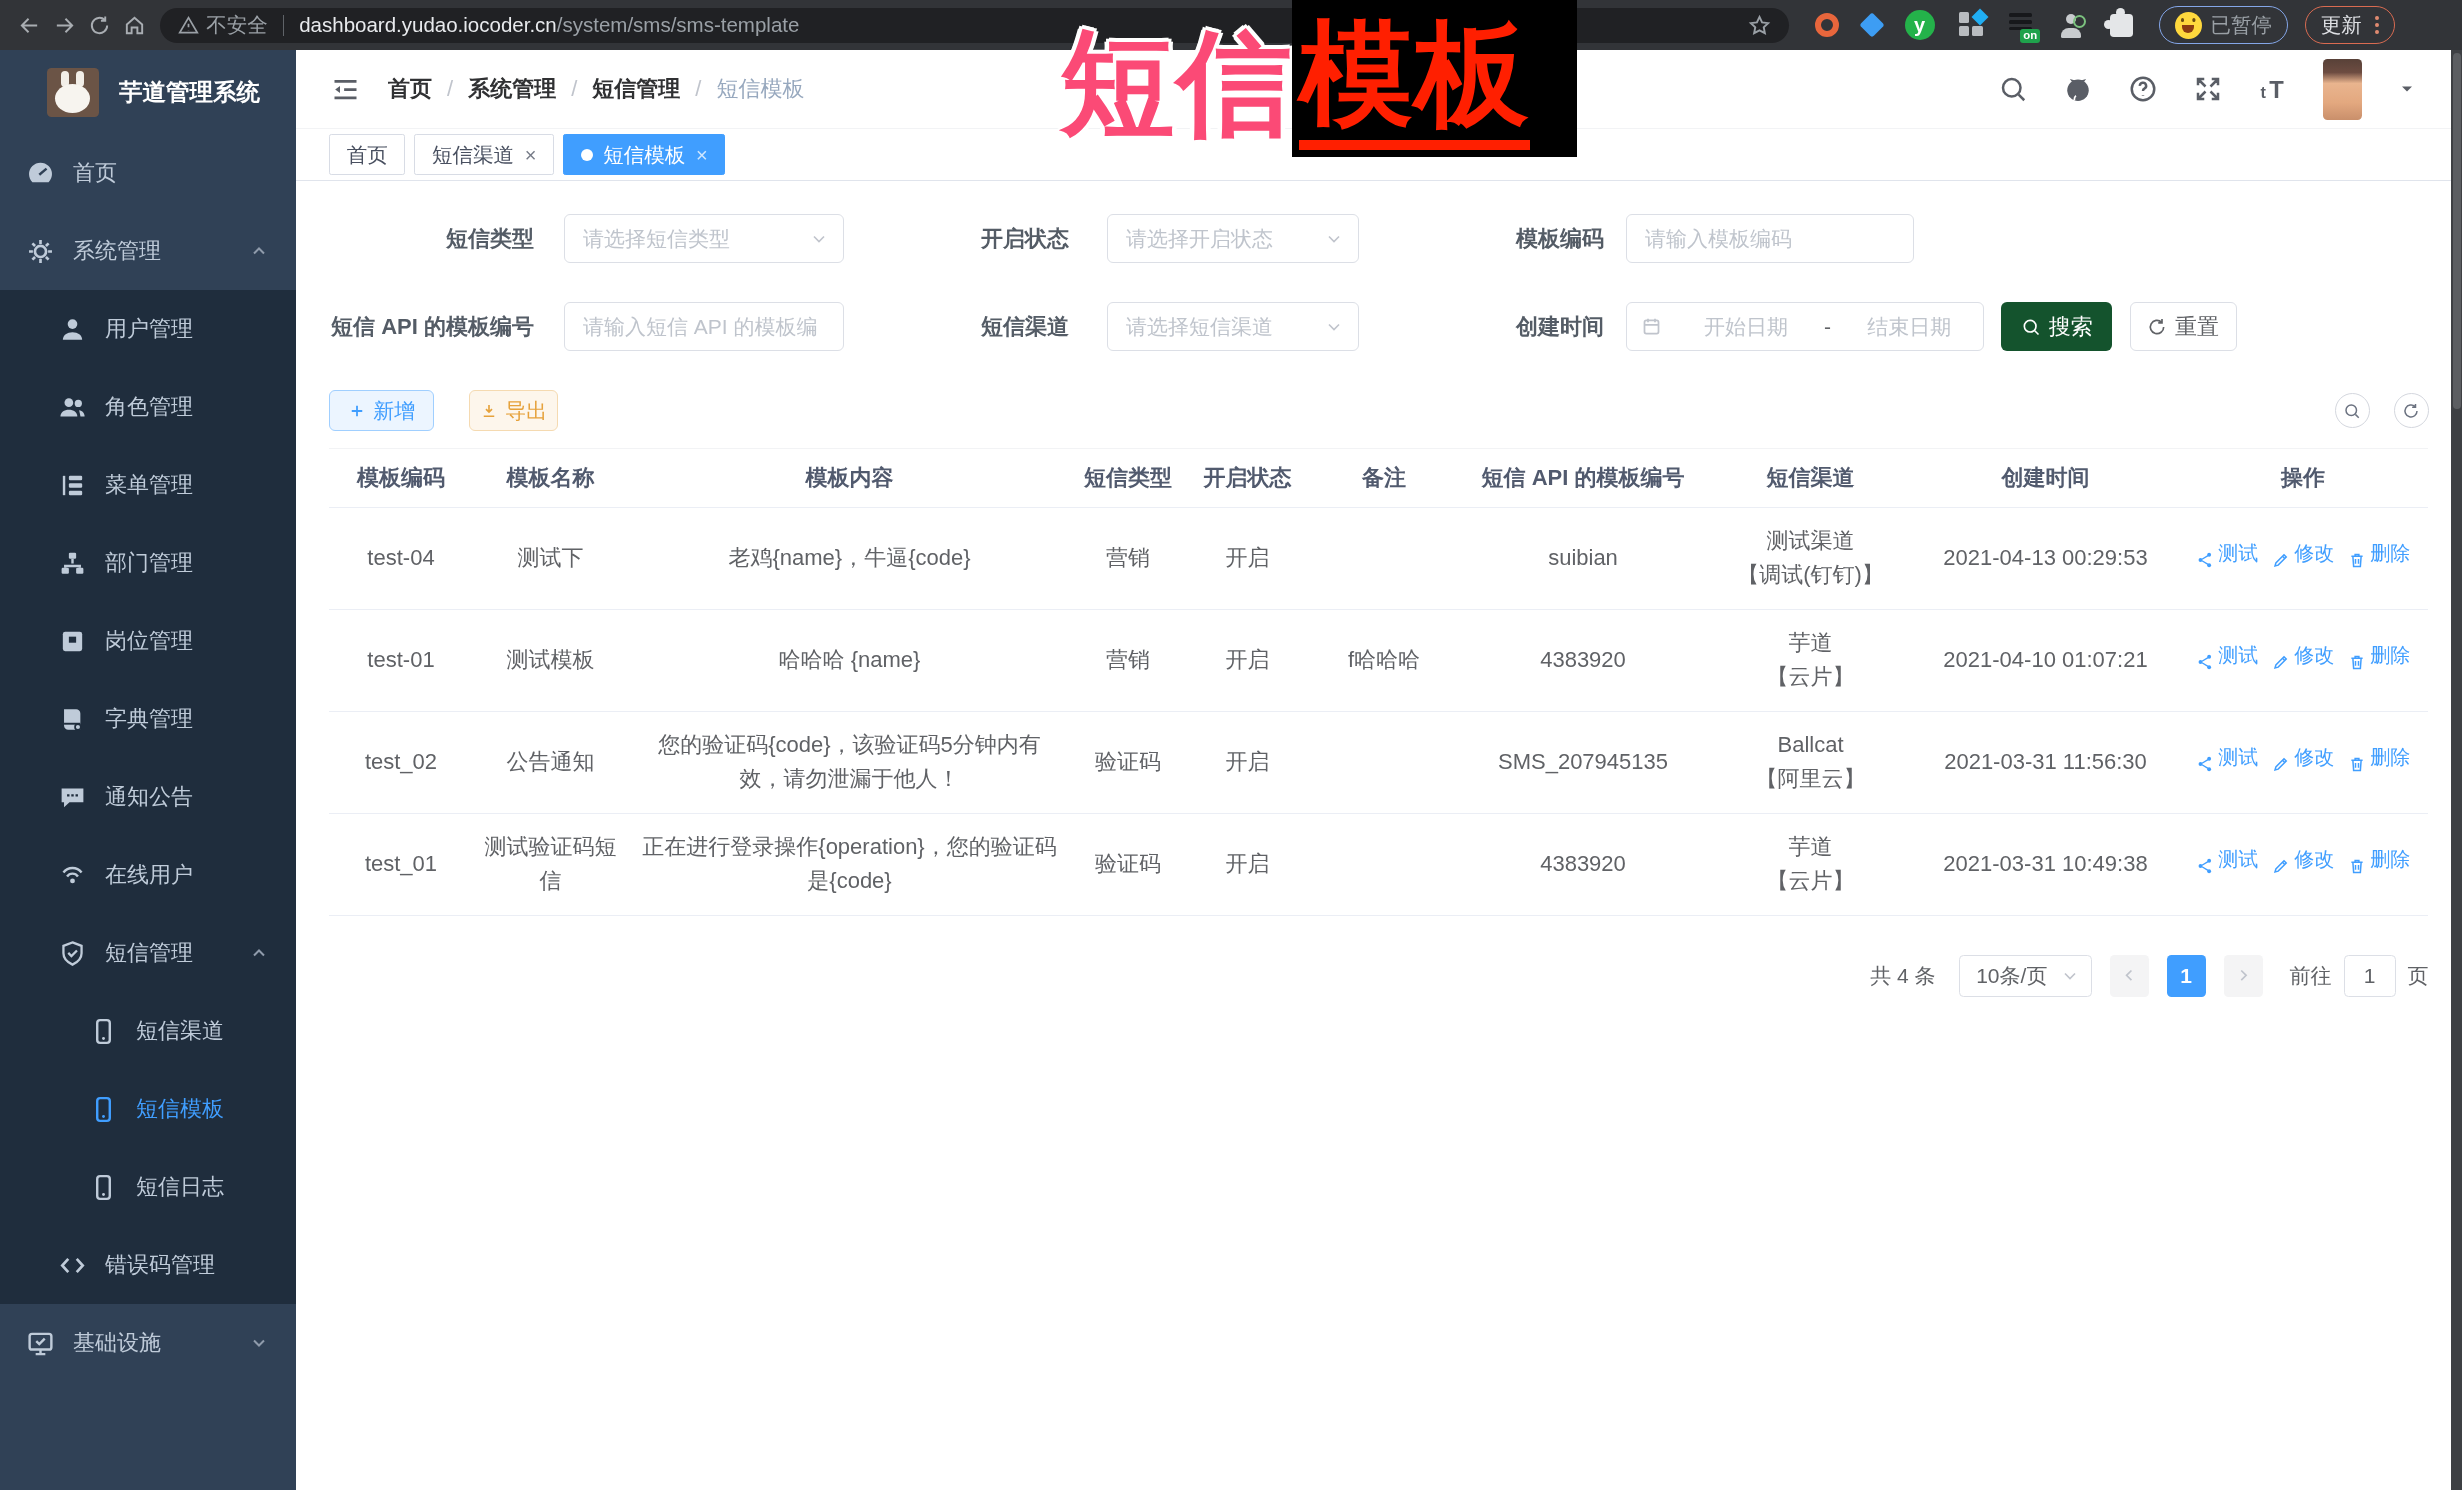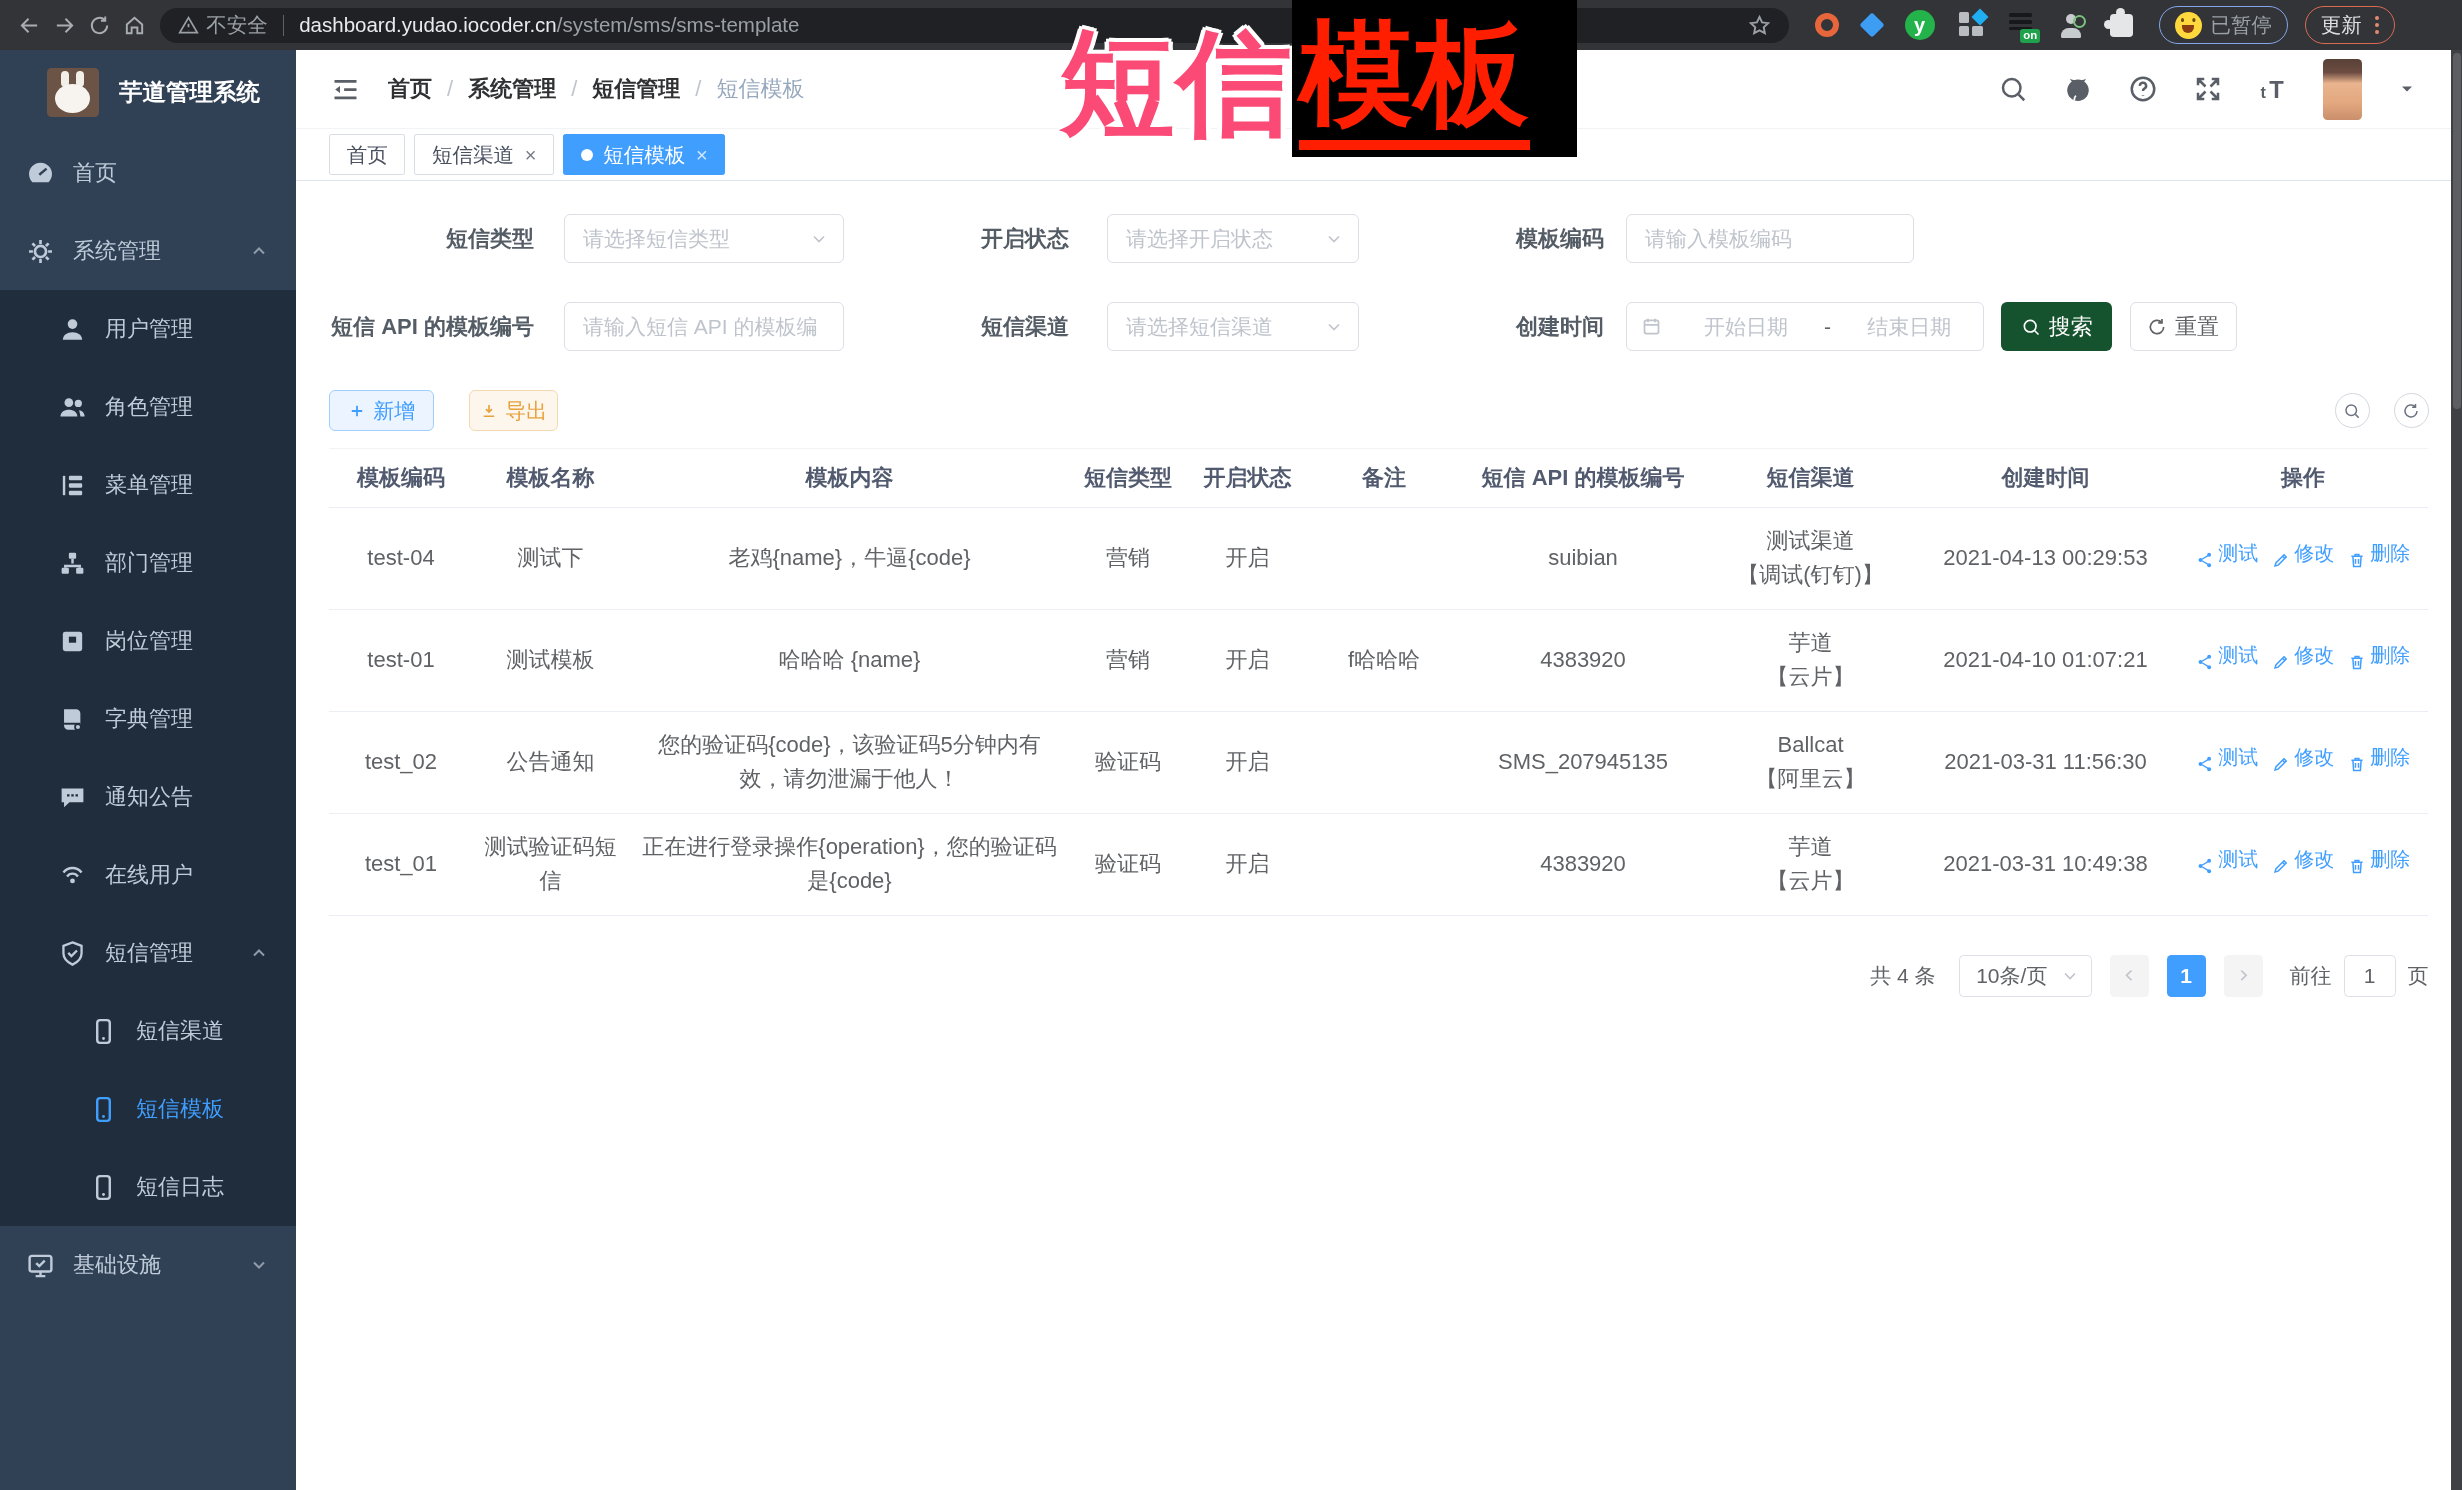--- a/index.html
+++ b/index.html
@@ -389,20 +389,28 @@
       </div>
       <div class="side-item d2 zone-dark">
         <span class="ic">
           <svg viewBox="0 0 24 24" fill="none" stroke="currentColor" stroke-width="2">
             <rect x="6.8" y="2.6" width="10.4" height="18.8" rx="2.4"></rect>
             <circle cx="12" cy="17.8" r="1.2" fill="currentColor" stroke="none"></circle>
           </svg>
         </span>
         <span class="lbl">短信日志</span>
       </div>
+      <div class="side-item d1 zone-dark">
+        <span class="ic">
+          <svg viewBox="0 0 24 24" fill="none" stroke="currentColor" stroke-width="2.2">
+            <path d="M8.5 6.5L3.5 12l5 5.5M15.5 6.5l5 5.5-5 5.5"></path>
+          </svg>
+        </span>
+        <span class="lbl">错误码管理</span>
+      </div>
       <div class="side-item d0 zone-light">
         <span class="ic">
           <svg viewBox="0 0 24 24" fill="none" stroke="currentColor" stroke-width="2">
             <rect x="3" y="4" width="18" height="13" rx="2"></rect>
             <path d="M8.5 10l2.5 2.5 4.5-4.5M12 17v3.4M8 20.8h8"></path>
           </svg>
         </span>
         <span class="lbl">基础设施</span>
         <span class="chev down">
           <svg viewBox="0 0 24 24" fill="none" stroke="currentColor" stroke-width="2.4">

